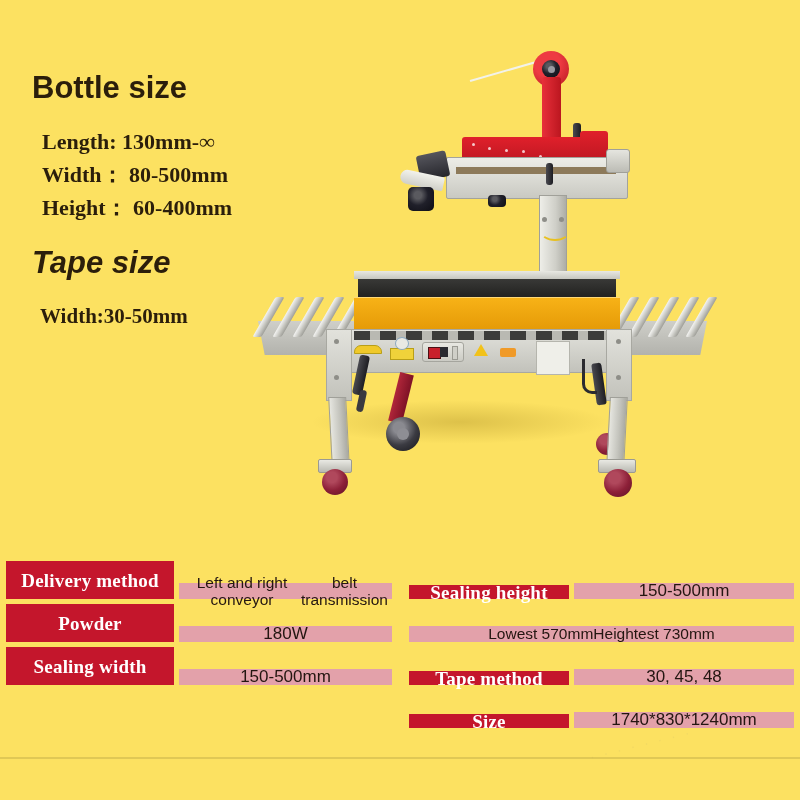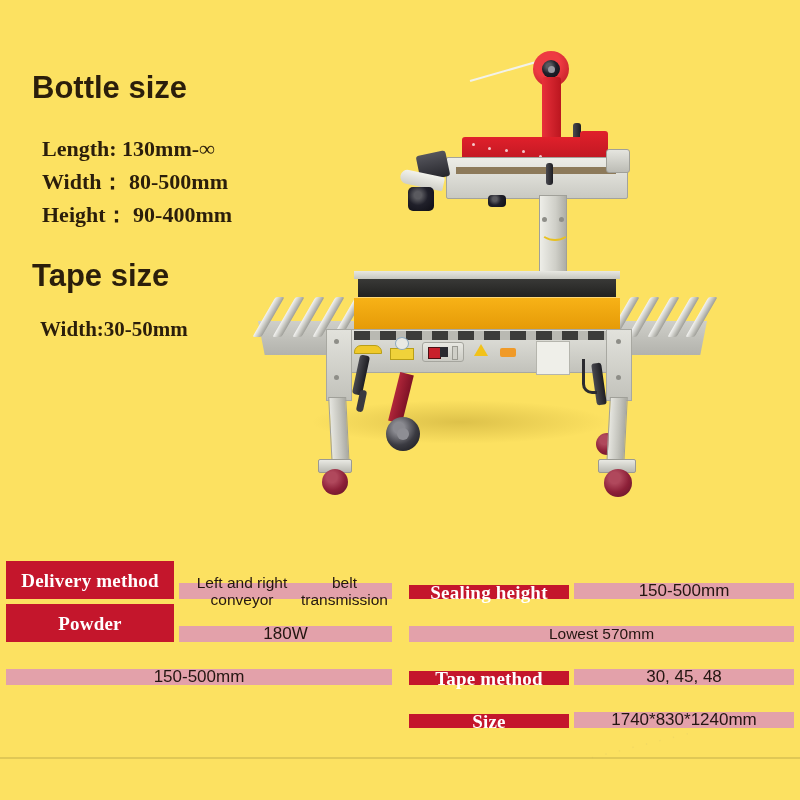--- a/index.html
+++ b/index.html
@@ -58,24 +58,25 @@
   }
   .spec-title {
     font-family: "Liberation Sans", sans-serif;
     font-weight: bold;
     font-size: 31px;
     line-height: 1.05;
     color: #2b1e0b;
     letter-spacing: 0px;
   }
   .spec-title.second {
-    margin-top: 28px;
+    margin-top: 22px;
+    font-style: italic;
   }
   .spec-lines {
-    margin-top: 27px;
+    margin-top: 20px;
     padding-left: 10px;
   }
   .spec-line {
     font-family: "Liberation Serif", serif;
     font-weight: bold;
     font-size: 22px;
     line-height: 1.52;
     color: #2b1e0b;
     white-space: nowrap;
   }
@@ -389,21 +390,21 @@
     <div class="leg" style="left:358px; top:352px; width:18px; height:70px; transform: skewX(-3deg);"></div>
     <div class="caster-plate" style="left:348px; top:414px; width:38px; height:14px;"></div>
     <div class="caster-wheel" style="left:354px; top:424px; width:28px; height:28px;"></div>
   </div>
 
   <div class="spec-text">
     <div class="spec-title">Bottle size</div>
     <div class="spec-lines">
       <div class="spec-line">Length: 130mm-∞</div>
       <div class="spec-line">Width： 80-500mm</div>
-      <div class="spec-line">Height： 90-400mm</div>
+      <div class="spec-line">Height： 60-400mm</div>
     </div>
 
     <div class="spec-title second">Tape size</div>
     <div class="spec-lines tape">
       <div class="spec-line">Width:30-50mm</div>
     </div>
   </div>
 
   <div class="spec-table" id="table-left">
     <div class="spec-row">
@@ -411,32 +412,34 @@
       <div class="cell-value two-line">
         <span>Left and right conveyor</span>
         <span>belt transmission</span>
       </div>
     </div>
     <div class="spec-row">
       <div class="cell-label">Powder</div>
       <div class="cell-value">180W</div>
     </div>
     <div class="spec-row">
+      <div class="cell-label">Sealing width</div>
       <div class="cell-value">150-500mm</div>
     </div>
   </div>
 
   <div class="spec-table" id="table-right">
     <div class="spec-row">
       <div class="cell-label">Sealing height</div>
       <div class="cell-value">150-500mm</div>
     </div>
     <div class="spec-row">
       <div class="cell-value two-line">
         <span>Lowest 570mm</span>
+        <span>Heightest 730mm</span>
       </div>
     </div>
     <div class="spec-row">
       <div class="cell-label">Tape method</div>
       <div class="cell-value">30, 45, 48</div>
     </div>
     <div class="spec-row">
       <div class="cell-label">Size</div>
       <div class="cell-value">1740*830*1240mm</div>
     </div>

